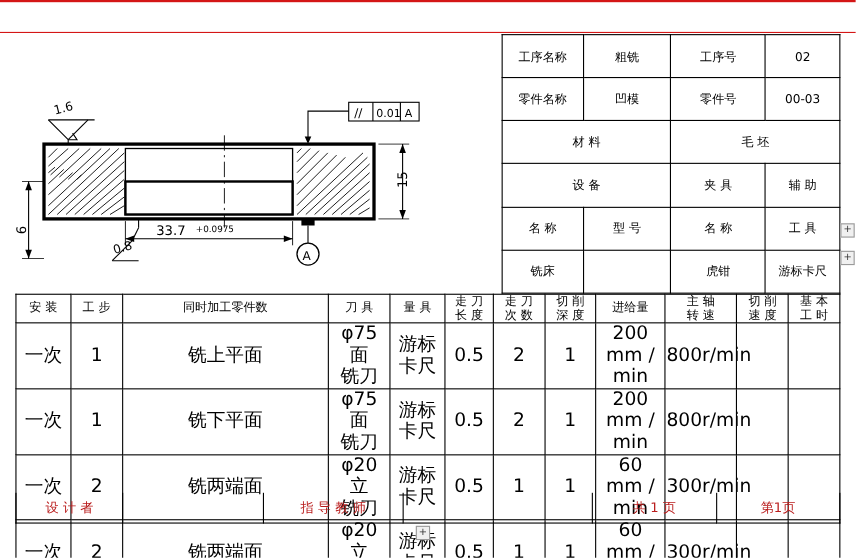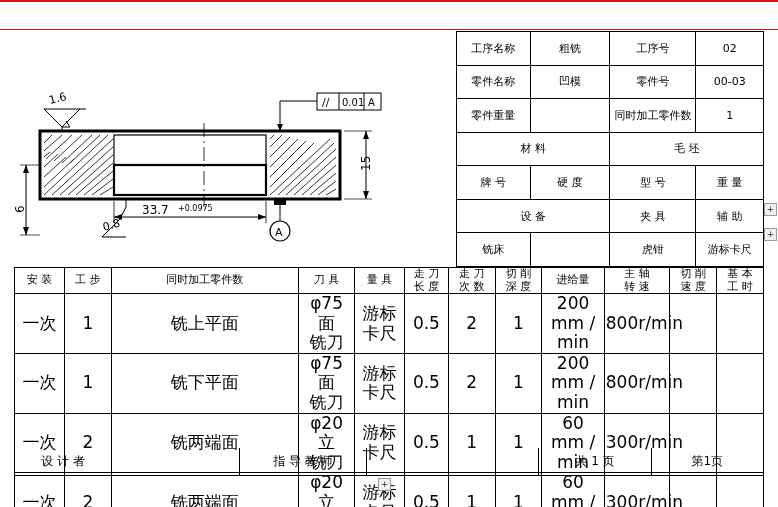--- a/index.html
+++ b/index.html
@@ -63,21 +63,21 @@
   .xsmall{font-size:9px;}
   
   .footer{
     position:absolute;left:14px;top:448px;width:750px;height:28px;
   }
   .footer table{
     border-collapse:collapse;width:100%;height:100%;table-layout:fixed;
   }
   .footer td{
     border:1px solid #000;border-top:none;
-    text-align:center;vertical-align:middle;font-size:12px;color:#000000;
+    text-align:center;vertical-align:middle;font-size:12px;color:#b91c1c;
   }
   
   .handle{
     position:absolute;width:13px;height:13px;
     border:1px solid #9a9a9a;background:#f0f0f0;
     font-size:9px;line-height:11px;text-align:center;color:#333;
     box-sizing:border-box;
   }
   .red-top{position:absolute;left:0;top:0;width:778px;height:2px;background:#d41616;}
   .red-bot{position:absolute;left:0;top:29px;width:778px;height:1px;background:#d41616;}
@@ -207,39 +207,33 @@
           <td>工序号</td>
           <td>02</td>
         </tr>
         <tr>
           <td>零件名称</td>
           <td>凹模</td>
           <td>零件号</td>
           <td>00-03</td>
         </tr>
         <tr>
-          <td>零件重量</td>
-          <td></td>
-          <td class="xsmall">同时加工零件数</td>
-          <td>1</td>
-        </tr>
-        <tr>
           <td colspan="2">材            料</td>
           <td colspan="2">毛      坯</td>
-        </tr>
-        <tr>
-          <td>牌    号</td>
-          <td>硬    度</td>
-          <td>型    号</td>
-          <td>重    量</td>
         </tr>
         <tr>
           <td colspan="2">设            备</td>
           <td rowspan="1">夹  具</td>
           <td rowspan="1">辅  助</td>
+        </tr>
+        <tr>
+          <td>名    称</td>
+          <td>型    号</td>
+          <td>名  称</td>
+          <td>工  具</td>
         </tr>
         <tr>
           <td>铣床</td>
           <td></td>
           <td>虎钳</td>
           <td>游标卡尺</td>
         </tr>
       </tbody>
     </table>
   </div>

